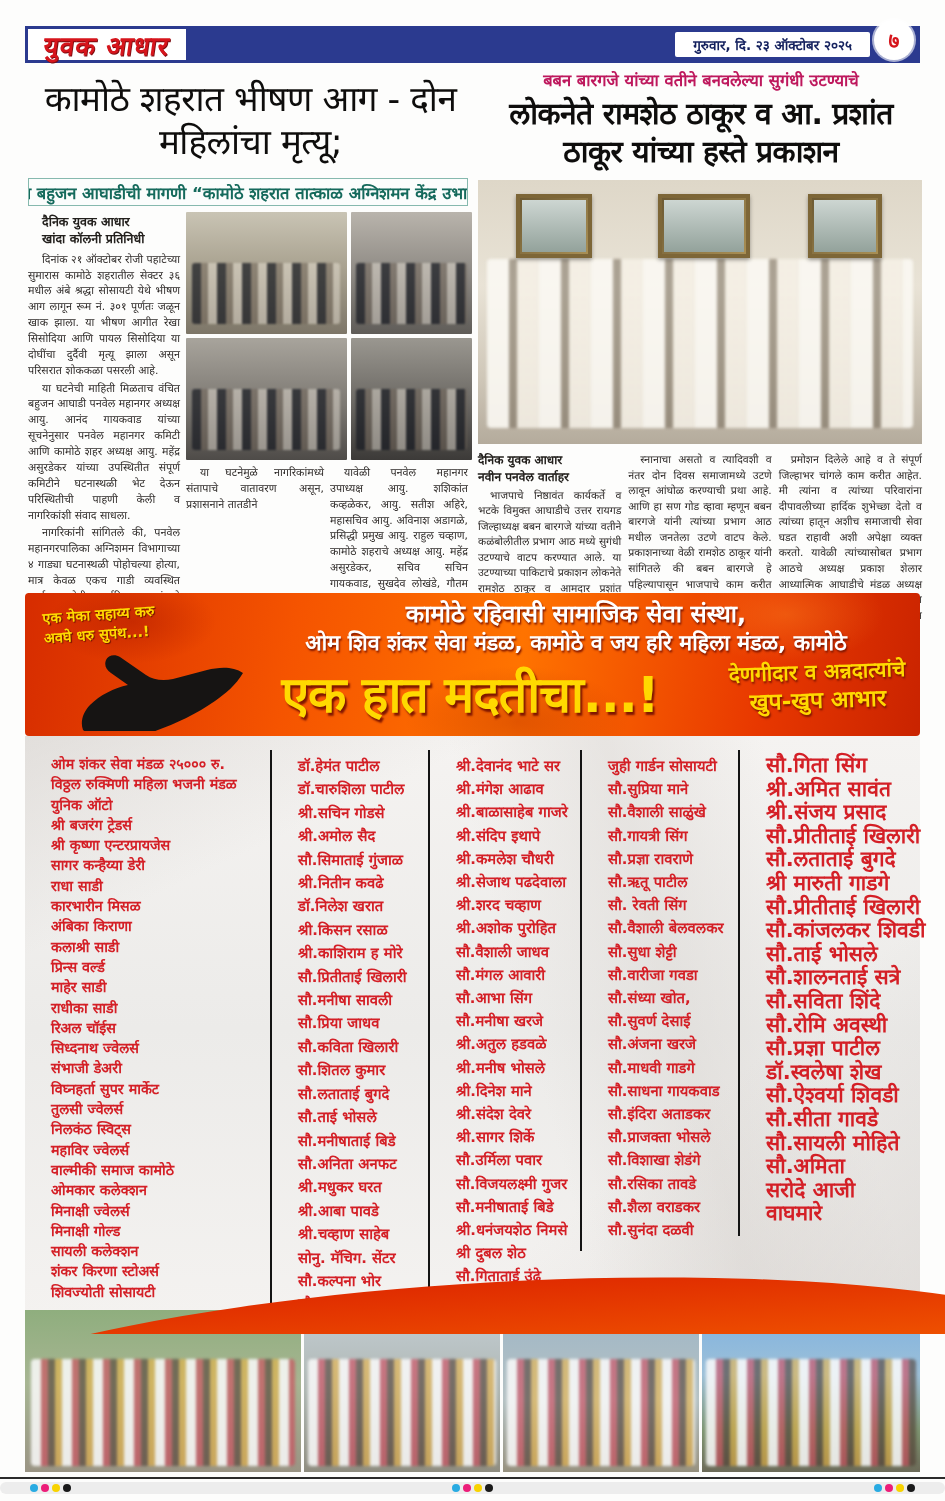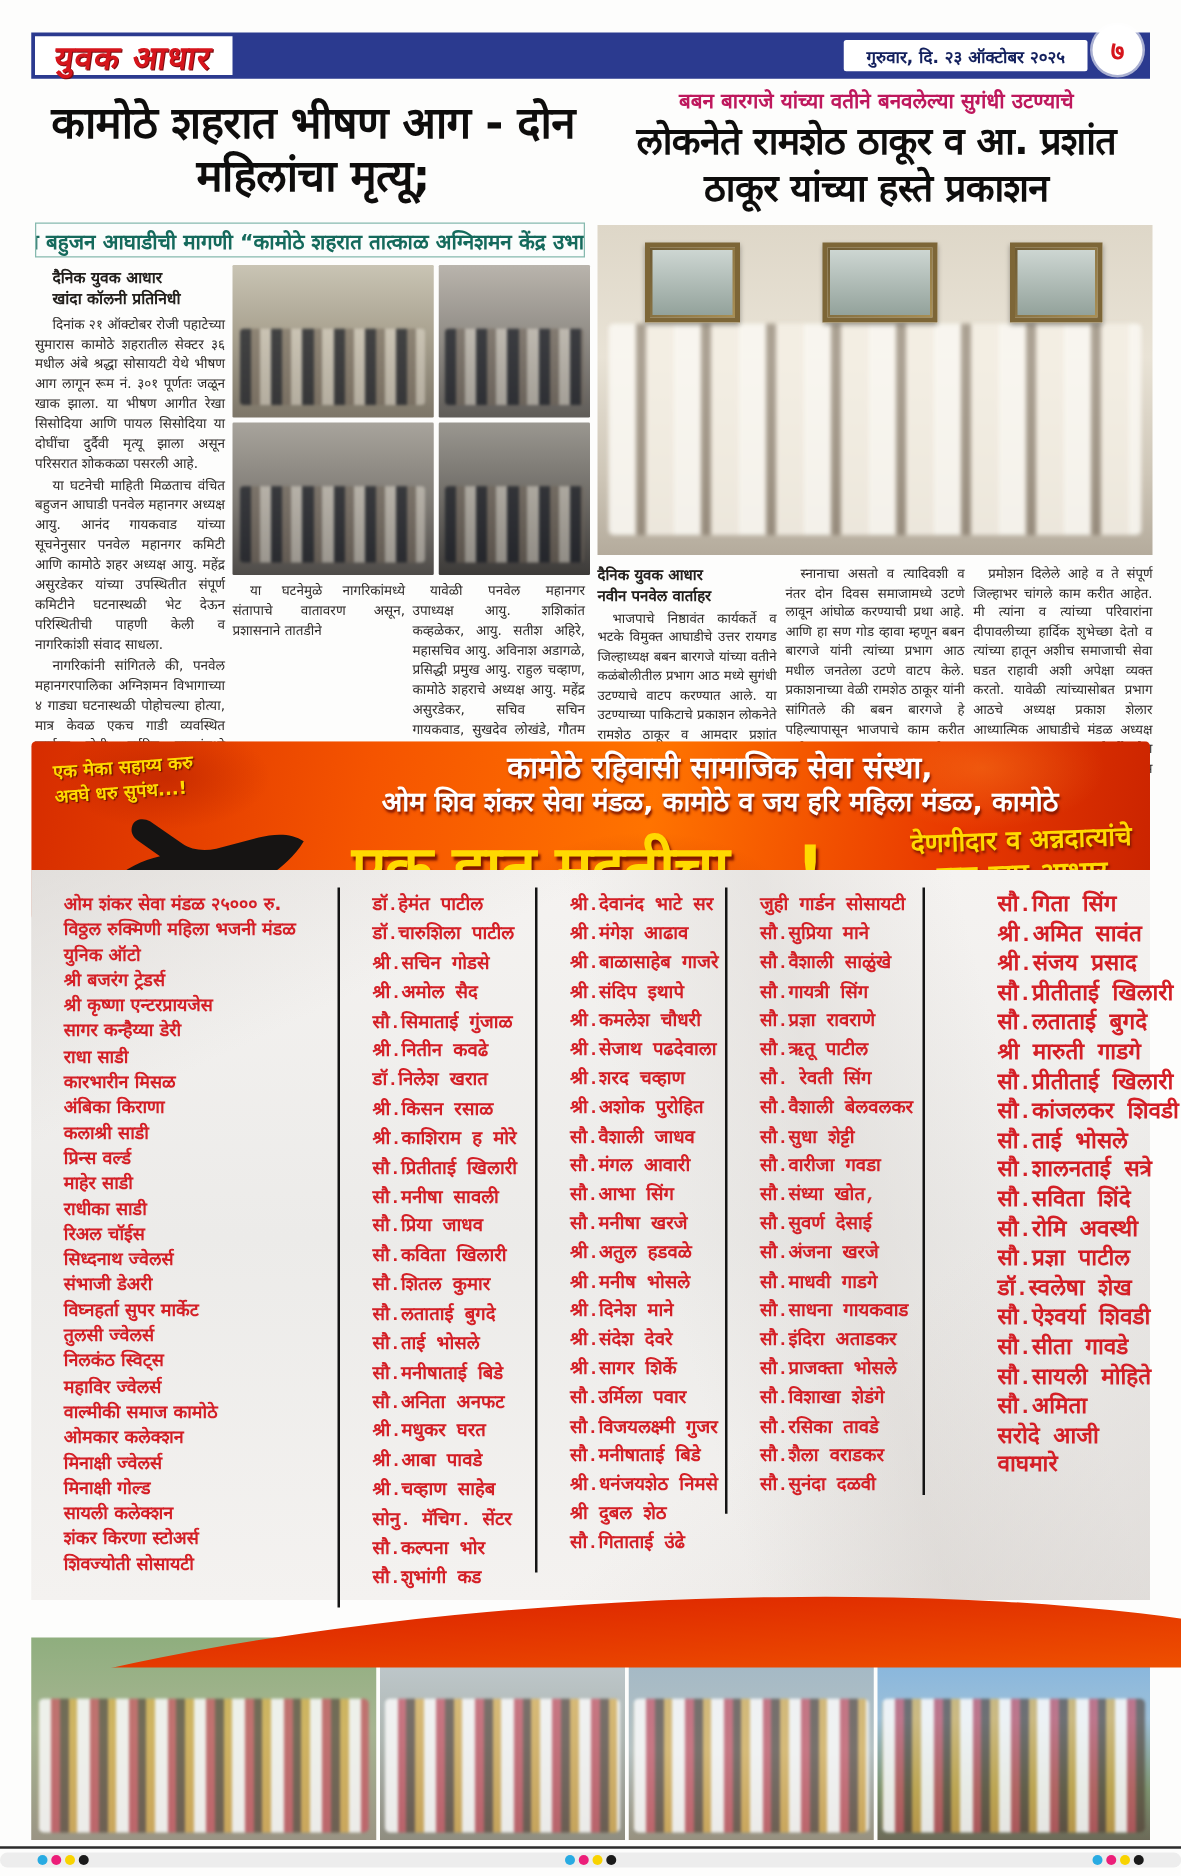--- a/index.html
+++ b/index.html
@@ -12,21 +12,21 @@
   #page{position:relative;width:945px;height:1501px;background:#fdfdfc;overflow:hidden;}
 
   
   .masthead{position:absolute;left:25px;top:26px;width:895px;height:37px;background:var(--c-blue);}
   .logo-box{position:absolute;left:3px;top:3px;height:31px;background:#fff;padding:0 16px;display:flex;align-items:center;}
   .logo{font-size:26px;font-weight:900;color:var(--c-red);transform:skewX(-8deg);letter-spacing:1px;text-shadow:1px 1px 0 #7a0c10;white-space:nowrap;}
   .date-box{position:absolute;right:50px;top:6px;height:25px;background:#fff;padding:0 18px;display:flex;align-items:center;font-size:13.5px;font-weight:bold;color:#14215e;border-radius:2px;white-space:nowrap;}
   .page-circle{position:absolute;right:6px;top:-6px;width:40px;height:40px;background:#fff;border-radius:50%;display:flex;align-items:center;justify-content:center;font-size:21px;font-weight:900;color:var(--c-red);box-shadow:0 0 0 2px rgba(255,255,255,.6);}
 
   
-  .fire-headline{position:absolute;left:28px;top:78px;width:445px;font-size:35px;line-height:1.22;font-weight:700;color:#0e0d0c;text-align:center;letter-spacing:-.5px;}
+  .fire-headline{position:absolute;left:28px;top:78px;width:445px;font-size:35px;line-height:1.22;font-weight:400;color:#0e0d0c;text-align:center;letter-spacing:-.5px;}
   .launch-head{position:absolute;left:480px;top:68px;width:442px;text-align:center;}
   .launch-kicker{font-size:16.5px;font-weight:800;color:#be185d;margin-bottom:4px;}
   .launch-headline{font-size:30px;line-height:1.25;font-weight:700;color:#0e0d0c;letter-spacing:-.5px;}
 
   
   .demand-box{position:absolute;left:28px;top:178px;width:440px;height:28px;border:1px solid #86b9ae;background:#fbfdfc;display:flex;align-items:center;justify-content:center;font-size:16.5px;font-weight:800;color:var(--c-teal);white-space:nowrap;overflow:hidden;}
   .fire-article{position:absolute;left:28px;top:212px;width:440px;height:378px;display:flex;gap:6px;}
   .fa-left{width:152px;flex:none;}
   .fa-right{flex:1;display:flex;flex-direction:column;gap:5px;}
   .byline{font-size:12.5px;font-weight:800;color:#23201d;text-align:left;margin:2px 0 4px 14px;line-height:1.35;}
@@ -68,35 +68,35 @@
   .hand-icon{position:absolute;left:22px;top:58px;width:200px;height:80px;}
   .banner-org{position:absolute;left:215px;top:6px;width:672px;text-align:center;color:#ffffff;font-weight:800;text-shadow:1px 2px 2px #7e1600;}
   .banner-org .o1{font-size:24px;line-height:1.25;}
   .banner-org .o2{font-size:21.5px;line-height:1.3;}
   .banner-slogan{position:absolute;left:225px;top:66px;width:440px;text-align:center;font-size:50px;font-weight:900;color:var(--c-yellow);text-shadow:2px 3px 2px #7e1600;letter-spacing:-1px;}
   .banner-thanks{position:absolute;left:680px;top:66px;width:225px;text-align:center;color:var(--c-yellow);font-weight:900;transform:rotate(-2deg);text-shadow:1px 2px 2px #7e1600;}
   .banner-thanks .t1{font-size:21px;line-height:1.3;}
   .banner-thanks .t2{font-size:23px;line-height:1.3;}
 
   
-  .donors{position:absolute;left:25px;top:696px;width:895px;height:584px;
+  .donors{position:absolute;left:25px;top:736px;width:895px;height:584px;
     background:
       linear-gradient(155deg,rgba(210,206,202,.55) 0%,transparent 22%),
       linear-gradient(320deg,rgba(205,200,196,.5) 0%,transparent 30%),
       linear-gradient(75deg,transparent 55%,rgba(215,211,207,.45) 70%,transparent 85%),
       linear-gradient(180deg,#f5f3f1 0%,#ecebe9 50%,#f4f2f0 100%);
     display:grid;grid-template-columns:245px 158px 152px 158px 1fr;align-items:start;padding:14px 0 0 0;}
   .donor-col{padding:4px 10px 10px 26px;}
-  .donor-col + .donor-col{border-left:2px solid #141414;font-family:Liberation Mono, monospace;}
+  .donor-col + .donor-col{border-left:2px solid #141414;}
   .donor{font-weight:800;color:var(--c-donor);white-space:nowrap;}
   .dc1 .donor{font-size:14.3px;line-height:20.3px;}
   .dc2 .donor{font-size:14.8px;line-height:23.4px;}
   .dc3 .donor{font-size:14.8px;line-height:23.2px;}
   .dc4 .donor{font-size:14.8px;line-height:23.2px;}
-  .dc5 .donor{font-size:18px;line-height:23.6px;margin-left:32px;}
+  .dc5 .donor{font-size:21px;line-height:23.6px;}
 
   
   .swoosh-wrap{position:absolute;left:0;top:1256px;width:945px;height:78px;overflow:hidden;pointer-events:none;z-index:3;}
   .swoosh{position:absolute;left:-160px;top:26px;width:1320px;height:280px;border-radius:50%;
     background:linear-gradient(180deg,#e02c00 0%,#ff7a00 60%);transform:rotate(-3.2deg);box-shadow:0 -3px 0 #ffb25e inset;}
   .collage{position:absolute;left:25px;top:1310px;width:895px;height:162px;display:flex;gap:3px;z-index:2;}
   .cphoto{position:relative;flex:1;overflow:hidden;}
   .cphoto::before{content:"";position:absolute;left:2%;right:2%;top:30%;bottom:4%;background:repeating-linear-gradient(90deg,rgba(250,250,250,.85) 0 10px,rgba(210,70,90,.6) 10px 17px,rgba(80,60,50,.6) 17px 24px,rgba(240,180,60,.55) 24px 31px);filter:blur(1.4px);border-radius:4px;}
   .cp1{flex:1.9;background:linear-gradient(180deg,#8fae7e 0%,#a7b592 45%,#9a9484 100%);}
   .cp2{flex:1.35;background:linear-gradient(180deg,#c3cdd3 0%,#aeb6b2 50%,#8f8d80 100%);}

